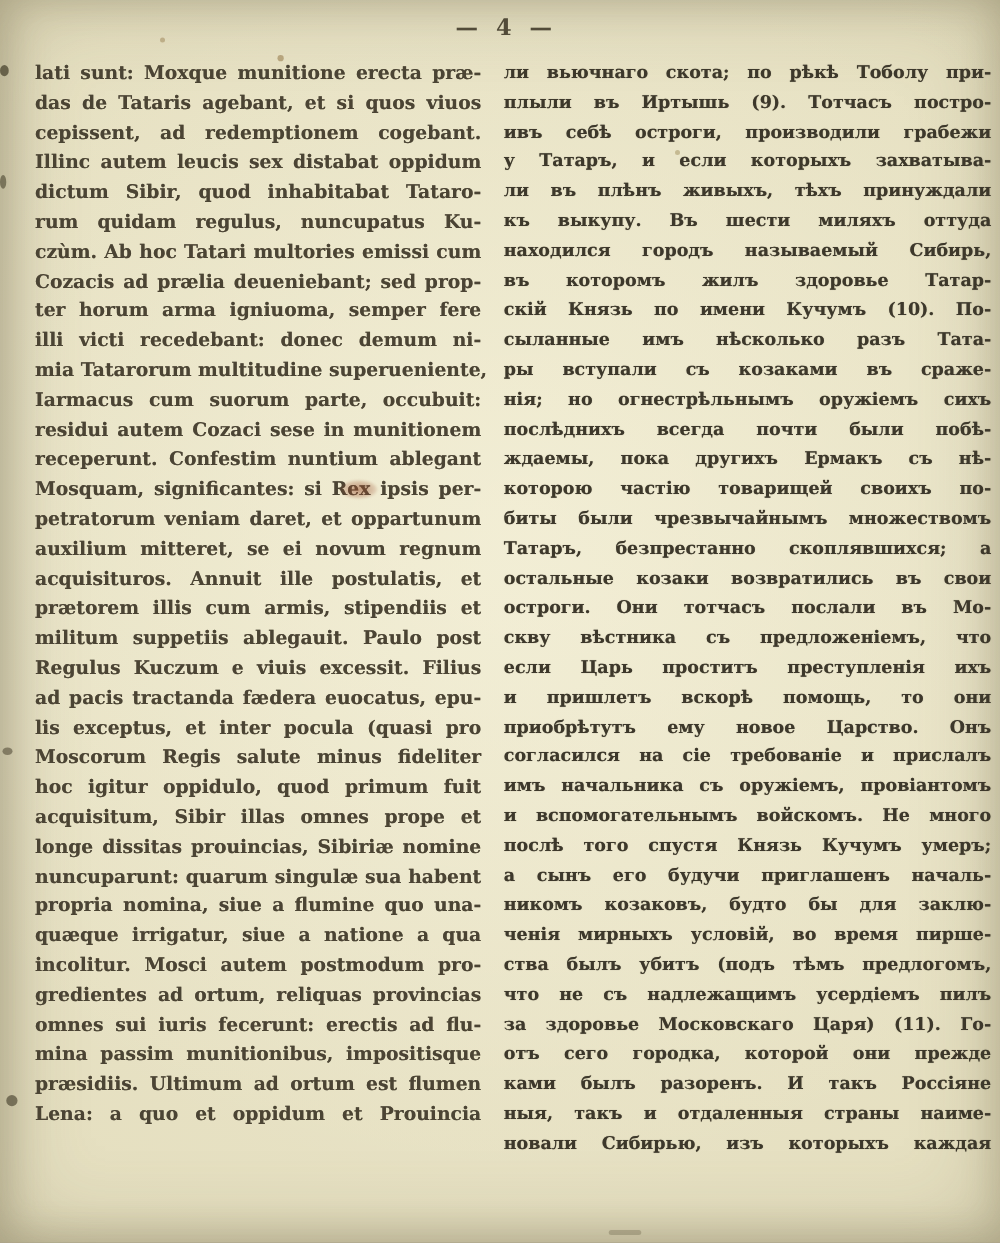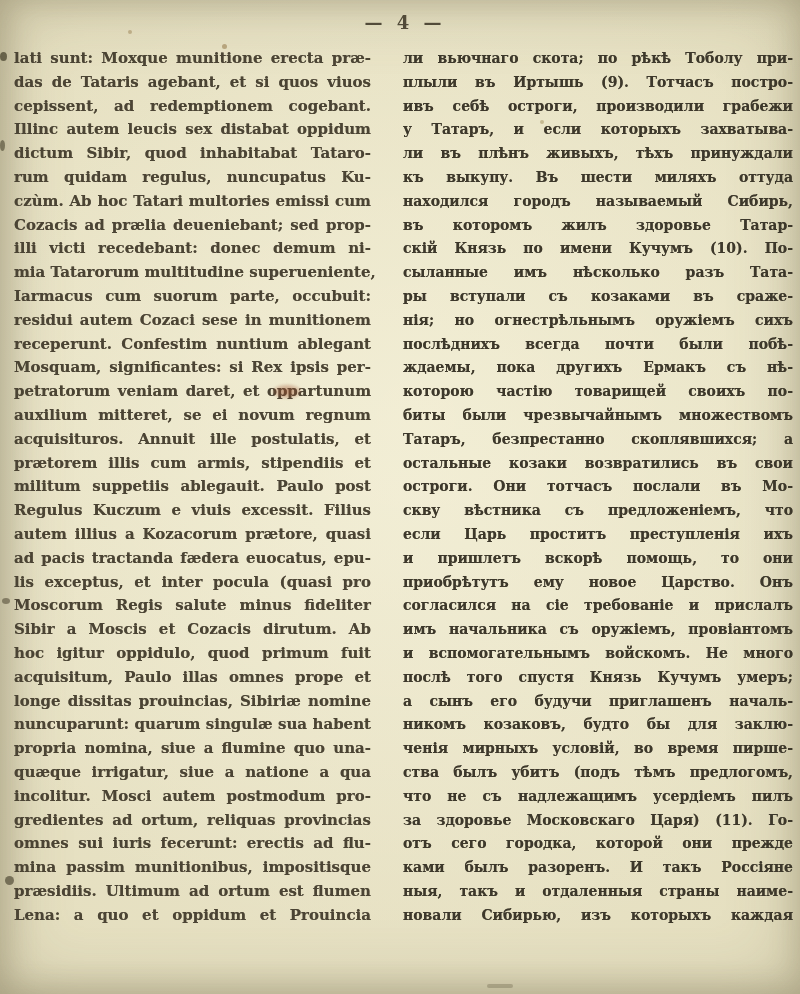--- a/index.html
+++ b/index.html
@@ -27,21 +27,21 @@
       inset 12px 0 30px rgba(100,90,60,.18),
       inset -6px -8px 28px rgba(100,90,60,.14);
   }
   .page-number{
     position:absolute;top:12px;left:0;width:810px;
     text-align:center;font-size:18px;font-weight:bold;
     color:#524b39;letter-spacing:4px;
     font-family:"DejaVu Serif","Liberation Serif",serif;
   }
   .col{position:absolute;top:47px;}
-  .col-left{left:14px;width:357px;}
+  .col-left{left:28px;width:357px;}
   .col-right{left:403px;width:390px;}
   .line{
     height:23.8px;line-height:23.8px;
     text-align:justify;text-align-last:justify;
     white-space:nowrap;overflow:visible;
     font-weight:bold;
   }
   .col-left .line{
     font-size:15px;color:var(--ink-left);
     text-shadow:0 0 .5px rgba(70,60,45,.55);
@@ -75,39 +75,38 @@
 
   <div class="col col-left">
       <div class="line">lati sunt: Moxque munitione erecta præ-</div>
       <div class="line">das de Tataris agebant, et si quos viuos</div>
       <div class="line">cepissent, ad redemptionem cogebant.</div>
       <div class="line">Illinc autem leucis sex distabat oppidum</div>
       <div class="line">dictum Sibir, quod inhabitabat Tataro-</div>
       <div class="line">rum quidam regulus, nuncupatus Ku-</div>
       <div class="line">czùm. Ab hoc Tatari multories emissi cum</div>
       <div class="line">Cozacis ad prælia deueniebant; sed prop-</div>
+      <div class="line">ter horum arma igniuoma, semper fere</div>
       <div class="line">illi victi recedebant: donec demum ni-</div>
       <div class="line">mia Tatarorum multitudine superueniente,</div>
       <div class="line">Iarmacus cum suorum parte, occubuit:</div>
       <div class="line">residui autem Cozaci sese in munitionem</div>
       <div class="line">receperunt. Confestim nuntium ablegant</div>
       <div class="line">Mosquam, significantes: si Rex ipsis per-</div>
       <div class="line">petratorum veniam daret, et oppartunum</div>
       <div class="line">auxilium mitteret, se ei novum regnum</div>
       <div class="line">acquisituros. Annuit ille postulatis, et</div>
       <div class="line">prætorem illis cum armis, stipendiis et</div>
       <div class="line">militum suppetiis ablegauit. Paulo post</div>
       <div class="line">Regulus Kuczum e viuis excessit. Filius</div>
-      <div class="line">autem illius a Kozacorum prætore, quasi</div>
       <div class="line">ad pacis tractanda fædera euocatus, epu-</div>
       <div class="line">lis exceptus, et inter pocula (quasi pro</div>
       <div class="line">Moscorum Regis salute minus fideliter</div>
-      <div class="line">Sibir a Moscis et Cozacis dirutum. Ab</div>
       <div class="line">hoc igitur oppidulo, quod primum fuit</div>
-      <div class="line">acquisitum, Paulo illas omnes prope et</div>
+      <div class="line">acquisitum, Sibir illas omnes prope et</div>
       <div class="line">longe dissitas prouincias, Sibiriæ nomine</div>
       <div class="line">nuncuparunt: quarum singulæ sua habent</div>
       <div class="line">propria nomina, siue a flumine quo una-</div>
       <div class="line">quæque irrigatur, siue a natione a qua</div>
       <div class="line">incolitur. Mosci autem postmodum pro-</div>
       <div class="line">gredientes ad ortum, reliquas provincias</div>
       <div class="line">omnes sui iuris fecerunt: erectis ad flu-</div>
       <div class="line">mina passim munitionibus, impositisque</div>
       <div class="line">præsidiis. Ultimum ad ortum est flumen</div>
       <div class="line">Lena: a quo et oppidum et Prouincia</div>

